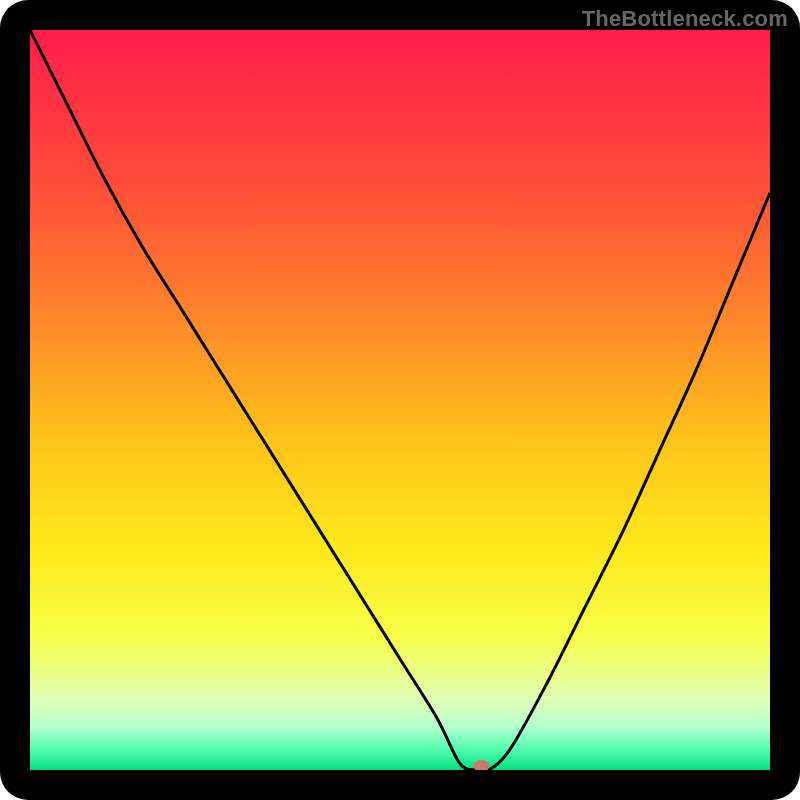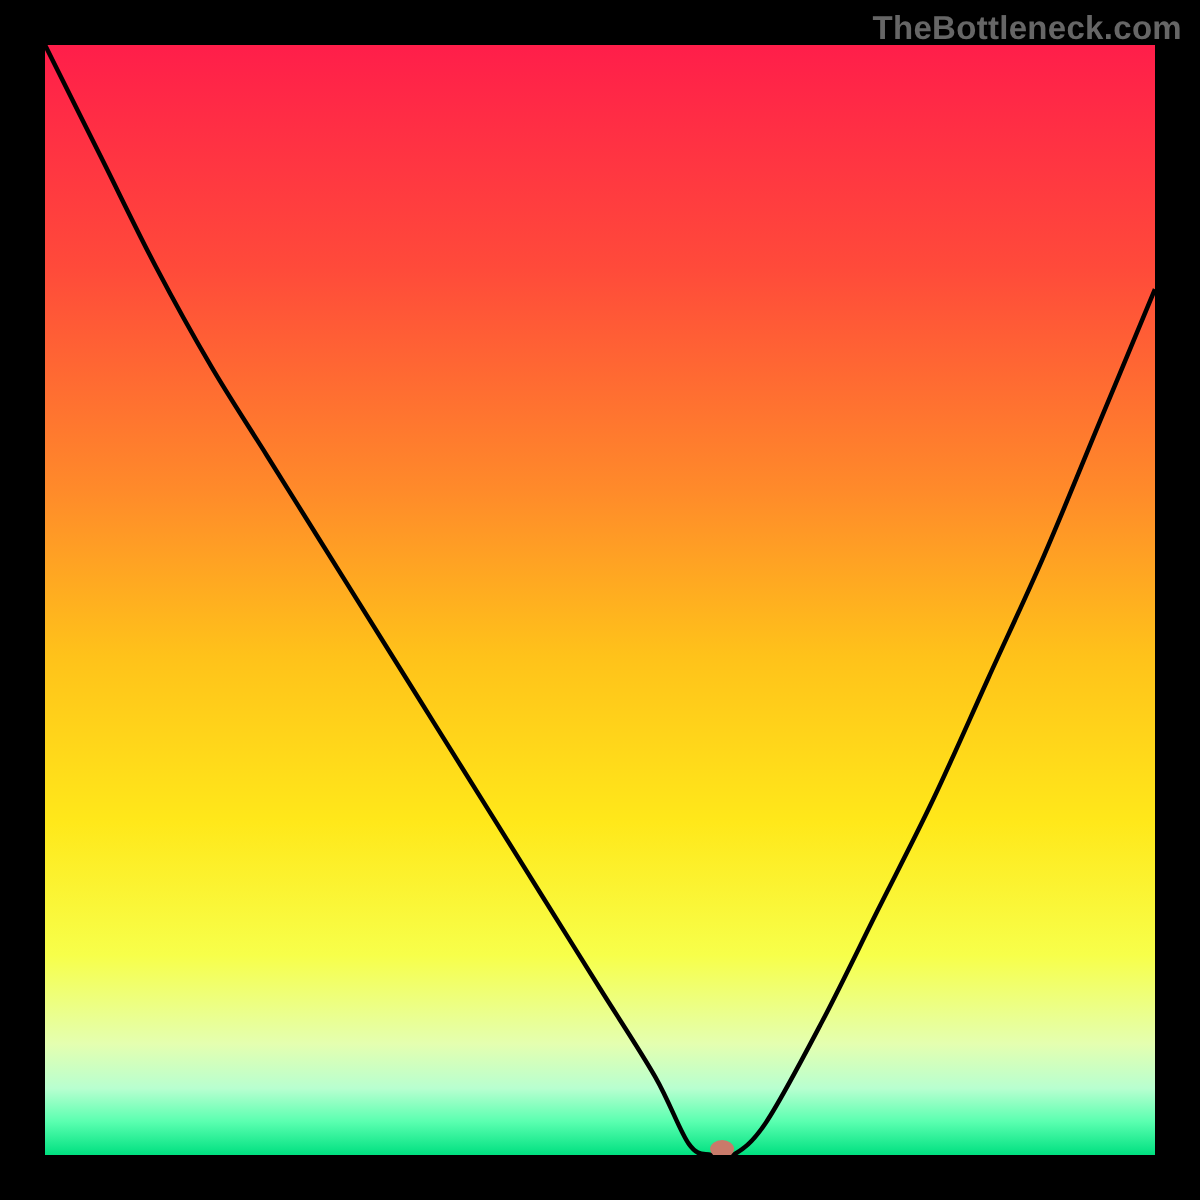--- a/index.html
+++ b/index.html
@@ -6,20 +6,21 @@
     margin: 0;
     padding: 0;
     background: #fff;
     font-family: Arial, Helvetica, sans-serif;
   }
   .chart-frame {
     width: 800px;
     height: 800px;
     position: relative;
     background: #000;
+    border-radius: 28px;
   }
   .plot-area {
     position: absolute;
     left: 30px;
     top: 30px;
     width: 740px;
     height: 740px;
     overflow: hidden;
   }
   .watermark {

